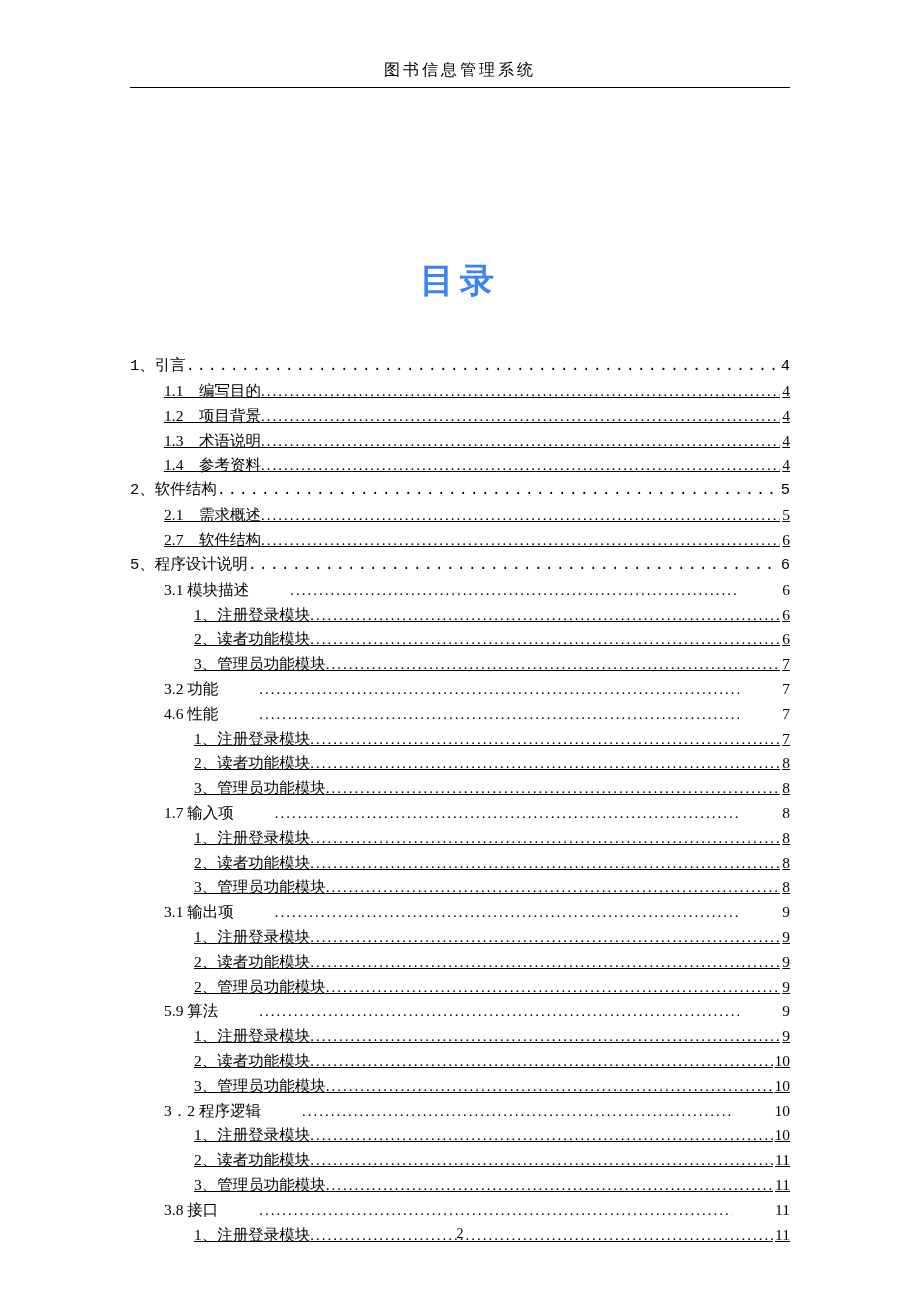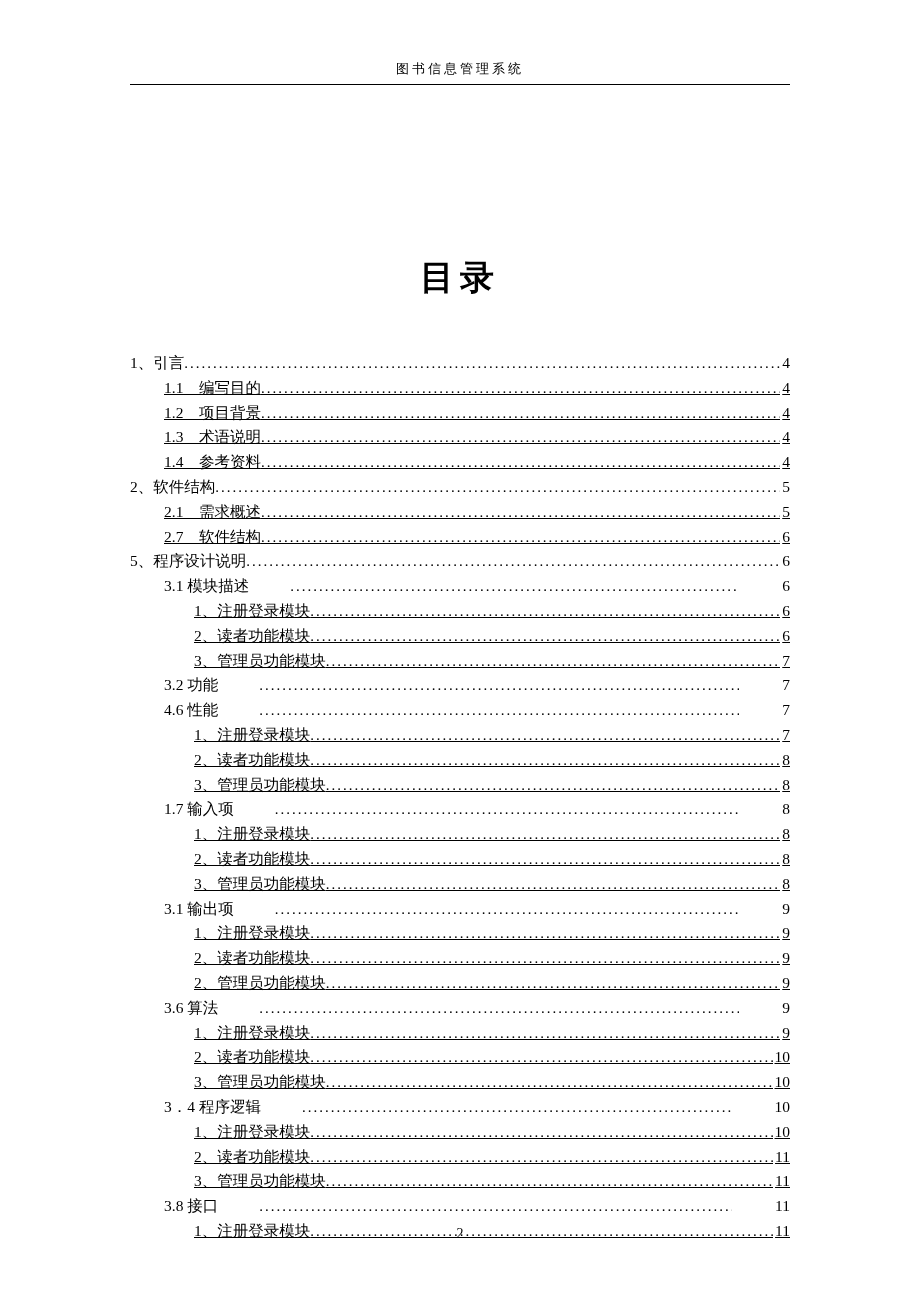--- a/index.html
+++ b/index.html
@@ -9,32 +9,32 @@
       background: #fff;
       font-family: "SimSun", "宋体", serif;
       color: #000;
       position: relative;
     }
     .page {
       padding: 60px 130px 40px 130px;
     }
     .header {
       text-align: center;
-      font-size: 13px;
+      font-size: 16px;
       letter-spacing: 3px;
       padding-bottom: 6px;
       border-bottom: 1.5px solid #000;
       margin-bottom: 170px;
       font-family: "KaiTi", "楷体", serif;
     }
     .title {
       text-align: center;
       font-size: 34px;
       font-weight: bold;
-      color: #000000;
+      color: #3b82f6;
       letter-spacing: 6px;
       margin-bottom: 50px;
       font-family: "SimHei", "黑体", sans-serif;
     }
     .toc {
       font-size: 15.5px;
       line-height: 1.6;
     }
     .toc-row {
       display: flex;
@@ -47,21 +47,21 @@
       flex: 1 1 auto;
       overflow: hidden;
       letter-spacing: 2px;
       color: #000;
       font-size: 15px;
     }
     .toc-dots::after {
       content: "..........................................................................................................................................................................................................";
     }
     .toc-page { flex: 0 0 auto; padding-left: 2px; }
-    .lvl0 { padding-left: 0; }
+    .lvl0 { padding-left: 0; font-family: Liberation Mono, monospace; }
     .lvl1 { padding-left: 34px; gap: 41px; }
     .lvl1-wide { padding-left: 34px; text-decoration: underline; }
     .lvl2 { padding-left: 64px; text-decoration: underline; }
     .footer {
       position: absolute;
       bottom: 60px;
       left: 0; right: 0;
       text-align: center;
       font-size: 14px;
     }
@@ -197,41 +197,41 @@
         <span class="toc-label">2、读者功能模块</span>
         <span class="toc-dots"></span>
         <span class="toc-page">9</span>
       </div>
       <div class="toc-row lvl2">
         <span class="toc-label">2、管理员功能模块</span>
         <span class="toc-dots"></span>
         <span class="toc-page">9</span>
       </div>
       <div class="toc-row lvl1">
-        <span class="toc-label">3.6 算法</span>
-        <span class="toc-dots"></span>
-        <span class="toc-page">9</span>
-      </div>
-      <div class="toc-row lvl2">
-        <span class="toc-label">1、注册登录模块</span>
-        <span class="toc-dots"></span>
-        <span class="toc-page">9</span>
-      </div>
-      <div class="toc-row lvl2">
-        <span class="toc-label">2、读者功能模块</span>
-        <span class="toc-dots"></span>
-        <span class="toc-page">10</span>
-      </div>
-      <div class="toc-row lvl2">
-        <span class="toc-label">3、管理员功能模块</span>
-        <span class="toc-dots"></span>
-        <span class="toc-page">10</span>
-      </div>
-      <div class="toc-row lvl1">
-        <span class="toc-label">3．4 程序逻辑</span>
+        <span class="toc-label">5.9 算法</span>
+        <span class="toc-dots"></span>
+        <span class="toc-page">9</span>
+      </div>
+      <div class="toc-row lvl2">
+        <span class="toc-label">1、注册登录模块</span>
+        <span class="toc-dots"></span>
+        <span class="toc-page">9</span>
+      </div>
+      <div class="toc-row lvl2">
+        <span class="toc-label">2、读者功能模块</span>
+        <span class="toc-dots"></span>
+        <span class="toc-page">10</span>
+      </div>
+      <div class="toc-row lvl2">
+        <span class="toc-label">3、管理员功能模块</span>
+        <span class="toc-dots"></span>
+        <span class="toc-page">10</span>
+      </div>
+      <div class="toc-row lvl1">
+        <span class="toc-label">3．2 程序逻辑</span>
         <span class="toc-dots"></span>
         <span class="toc-page">10</span>
       </div>
       <div class="toc-row lvl2">
         <span class="toc-label">1、注册登录模块</span>
         <span class="toc-dots"></span>
         <span class="toc-page">10</span>
       </div>
       <div class="toc-row lvl2">
         <span class="toc-label">2、读者功能模块</span>

